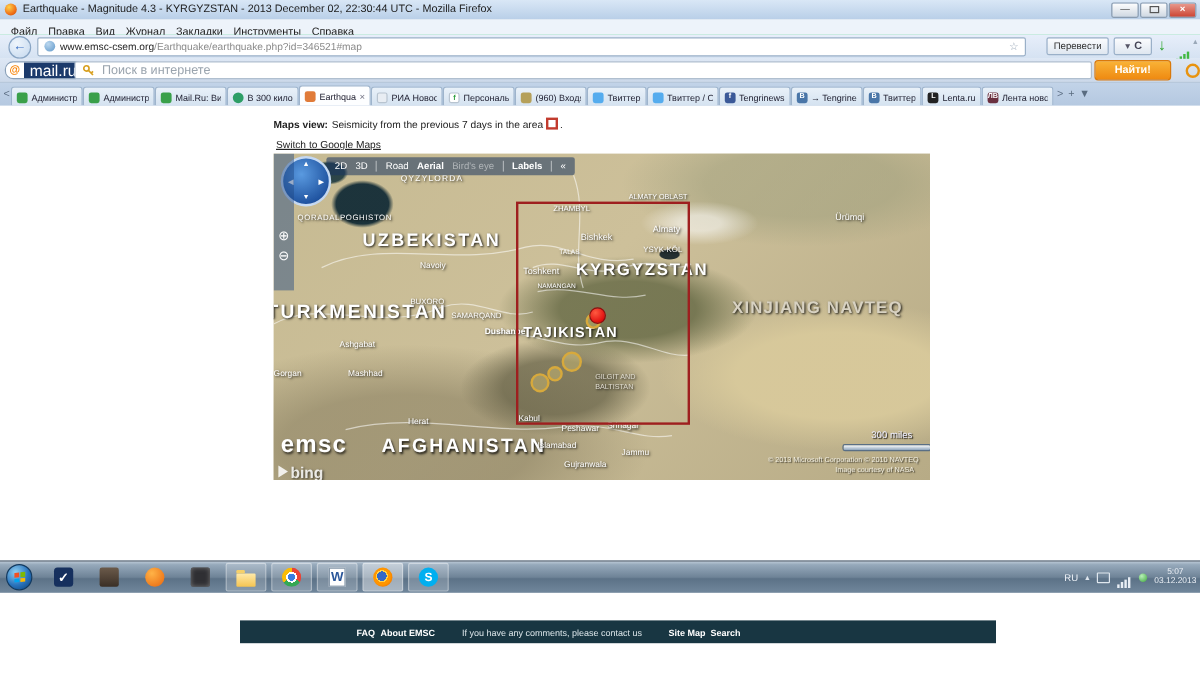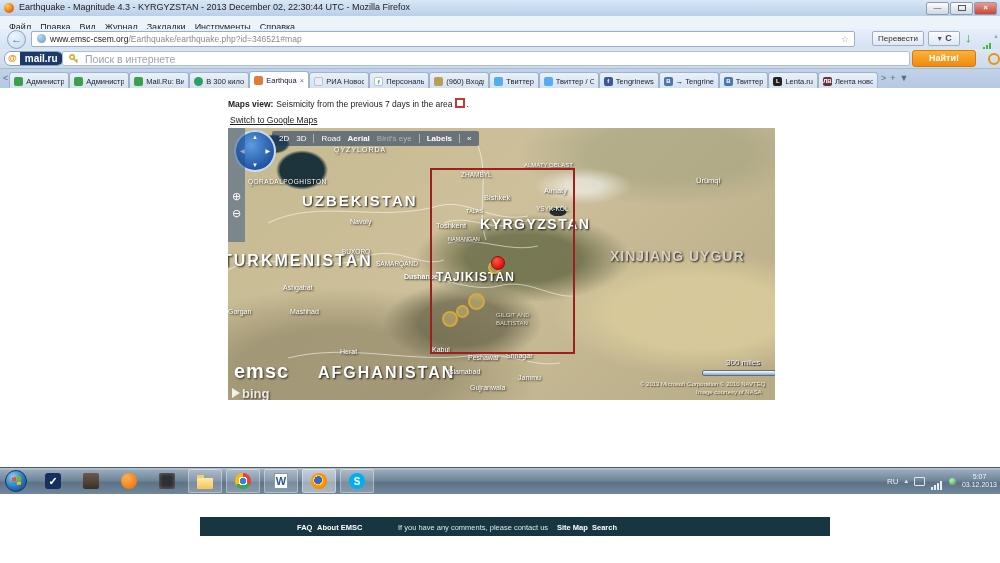--- a/index.html
+++ b/index.html
@@ -32,21 +32,21 @@
   .reloadgrp .rc{font-weight:bold;font-size:9px;color:#445;}
   .dl-arrow{position:absolute;left:965px;top:1px;color:#2ea52e;font-weight:bold;font-size:13px;}
   .green-bars{position:absolute;left:980px;top:5px;}
   .green-bars i{display:inline-block;width:2px;background:#42b842;margin-right:1px;vertical-align:bottom;}
   .collapse{position:absolute;right:1px;top:4px;color:#9aa8b8;font-size:6px;}
 
   
   .searchbar{position:absolute;top:49px;left:0;width:100%;height:19px;background:linear-gradient(#dde7f4,#ccd9ea);}
   .mailru{position:absolute;left:4px;top:2px;height:13px;border-radius:7px;overflow:hidden;display:inline-flex;border:1px solid #8aa0b8;}
   .mailru .at{background:#fff;color:#f88000;font-size:9px;font-weight:bold;padding:0 3px;line-height:13px;}
-  .mailru .mr{background:#1b3a6b;color:#fff;font-size:10px;padding:0 5px;line-height:13px;font-weight:bold;}
+  .mailru .mr{background:#1b3a6b;color:#fff;font-size:13px;padding:0 5px;line-height:13px;font-weight:normal;}
   .searchfield{position:absolute;left:62px;top:2px;width:846px;height:13px;background:#fff;border:1px solid #b0bfcf;border-radius:2px;}
   .skey{position:absolute;left:6px;top:2px;}
   .ph{position:absolute;left:22px;top:1px;font-size:10.5px;color:#9aa4ae;}
   .findbtn{position:absolute;left:912px;top:1px;width:62px;height:15px;border-radius:3px;background:linear-gradient(#f9b337,#ef8a11);border:1px solid #d9790c;color:#fff;font-weight:bold;font-size:9px;line-height:15px;text-align:center;}
   .gear{position:absolute;left:988px;top:4px;width:8px;height:8px;border-radius:50%;border:2px solid #e8930f;}
 
   
   .tabbar{position:absolute;top:68px;left:0;width:100%;height:20px;background:linear-gradient(#c2d3e8,#b4c8e0);border-top:1px solid #a8bcd4;white-space:nowrap;}
   .tnav{display:inline-block;margin:4px 1px 0 3px;font-size:9px;color:#5a6c80;vertical-align:top;}
   #tabs{display:inline-block;vertical-align:top;}
@@ -111,21 +111,21 @@
   .tweetcount{left:717px;top:387px;}
   .gplusbtn{position:absolute;left:737px;top:386px;height:13px;border:1px solid #c8ccd0;border-radius:2px;background:linear-gradient(#fff,#ececec);padding:0 5px;font-size:9px;font-weight:bold;display:inline-flex;align-items:center;}
   .gred{color:#d9442c;} .gdark{color:#555;}
   .gpluscount{left:765px;top:387px;}
 
   
   .footer{position:absolute;left:200px;top:429px;width:590px;height:19px;background:#183642;color:#fff;font-size:7.5px;padding-left:40px;}
   .footer span{position:absolute;top:6px;white-space:nowrap;}
   .f-faq{left:97px;font-weight:bold;}
   .f-about{left:117px;font-weight:bold;}
-  .f-comments{left:198px;color:#dce6ea;text-align:center;}
+  .f-comments{left:185px;color:#dce6ea;text-align:center;}
   .f-sitemap{left:357px;font-weight:bold;}
   .f-search{left:392px;font-weight:bold;}
 
   
   .taskbar{position:absolute;bottom:0;left:0;width:100%;height:26px;background:linear-gradient(#b9c7d5 0%,#96a9bb 10%,#6e8397 50%,#5c7287 55%,#71879c 100%);border-top:1px solid #4a5a6c;}
   .startorb{position:absolute;left:5px;top:2px;width:22px;height:22px;border-radius:50%;background:radial-gradient(circle at 35% 30%,#8fd0f2,#2a74bd 55%,#0b3f78);border:1px solid #123a60;box-sizing:border-box;}
   .flag{position:absolute;left:6px;top:6px;width:9px;height:8px;display:grid;grid-template:1fr 1fr/1fr 1fr;gap:1px;transform:skewY(-6deg);}
   .flag i:nth-child(1){background:#f25022;} .flag i:nth-child(2){background:#7fba00;}
   .flag i:nth-child(3){background:#00a4ef;} .flag i:nth-child(4){background:#ffb900;}
   #taskapps{position:absolute;left:36px;top:1px;display:flex;gap:4px;height:24px;}
@@ -278,21 +278,21 @@
           <span class="ml" style="left:233px;top:43px;font-size:6.5px;color:#fff">ZHAMBYL</span>
           <span class="ml" style="left:296px;top:34px;font-size:6px;color:#fff">ALMATY OBLAST</span>
           <span class="ml" style="left:316px;top:58px;font-size:7.5px;color:#fff">Almaty</span>
           <span class="ml" style="left:256px;top:65px;font-size:7.5px;color:#fff">Bishkek</span>
           <span class="ml" style="left:238px;top:80px;font-size:5.5px;color:#fff">TALAS</span>
           <span class="ml" style="left:308px;top:77px;font-size:6.5px;color:#fff">YSYK-KÖL</span>
           <span class="ml" style="left:208px;top:93px;font-size:7.5px;color:#fff">Toshkent</span>
           <span class="ml" style="left:220px;top:108px;font-size:5.5px;color:#fff">NAMANGAN</span>
           <span class="ml" style="left:252px;top:88px;font-size:14px;font-weight:bold;letter-spacing:1.5px;color:#fff">KYRGYZSTAN</span>
           <span class="ml" style="left:208px;top:142px;font-size:12px;font-weight:bold;letter-spacing:1px;color:#fff">TAJIKISTAN</span>
-          <span class="ml" style="left:382px;top:120px;font-size:14px;font-weight:bold;letter-spacing:1px;color:#d8d2c2">XINJIANG UYGUR</span>
+          <span class="ml" style="left:382px;top:120px;font-size:14px;font-weight:bold;letter-spacing:1px;color:#d8d2c2">XINJIANG NAVTEQ</span>
           <span class="ml" style="left:468px;top:48px;font-size:7.5px;color:#fff">Ürümqi</span>
           <span class="ml" style="left:268px;top:184px;font-size:6px;color:#e0dcd0">GILGIT AND</span>
           <span class="ml" style="left:268px;top:192px;font-size:6px;color:#e0dcd0">BALTISTAN</span>
           <span class="ml" style="left:112px;top:220px;font-size:7px;color:#fff">Herat</span>
           <span class="ml" style="left:204px;top:218px;font-size:7px;color:#fff">Kabul</span>
           <span class="ml" style="left:90px;top:236px;font-size:16px;font-weight:bold;letter-spacing:2px;color:#fff">AFGHANISTAN</span>
           <span class="ml" style="left:240px;top:226px;font-size:7px;color:#fff">Peshawar</span>
           <span class="ml" style="left:278px;top:224px;font-size:7px;color:#fff">Srinagar</span>
           <span class="ml" style="left:220px;top:240px;font-size:7px;color:#fff">Islamabad</span>
           <span class="ml" style="left:290px;top:246px;font-size:7px;color:#fff">Jammu</span>

